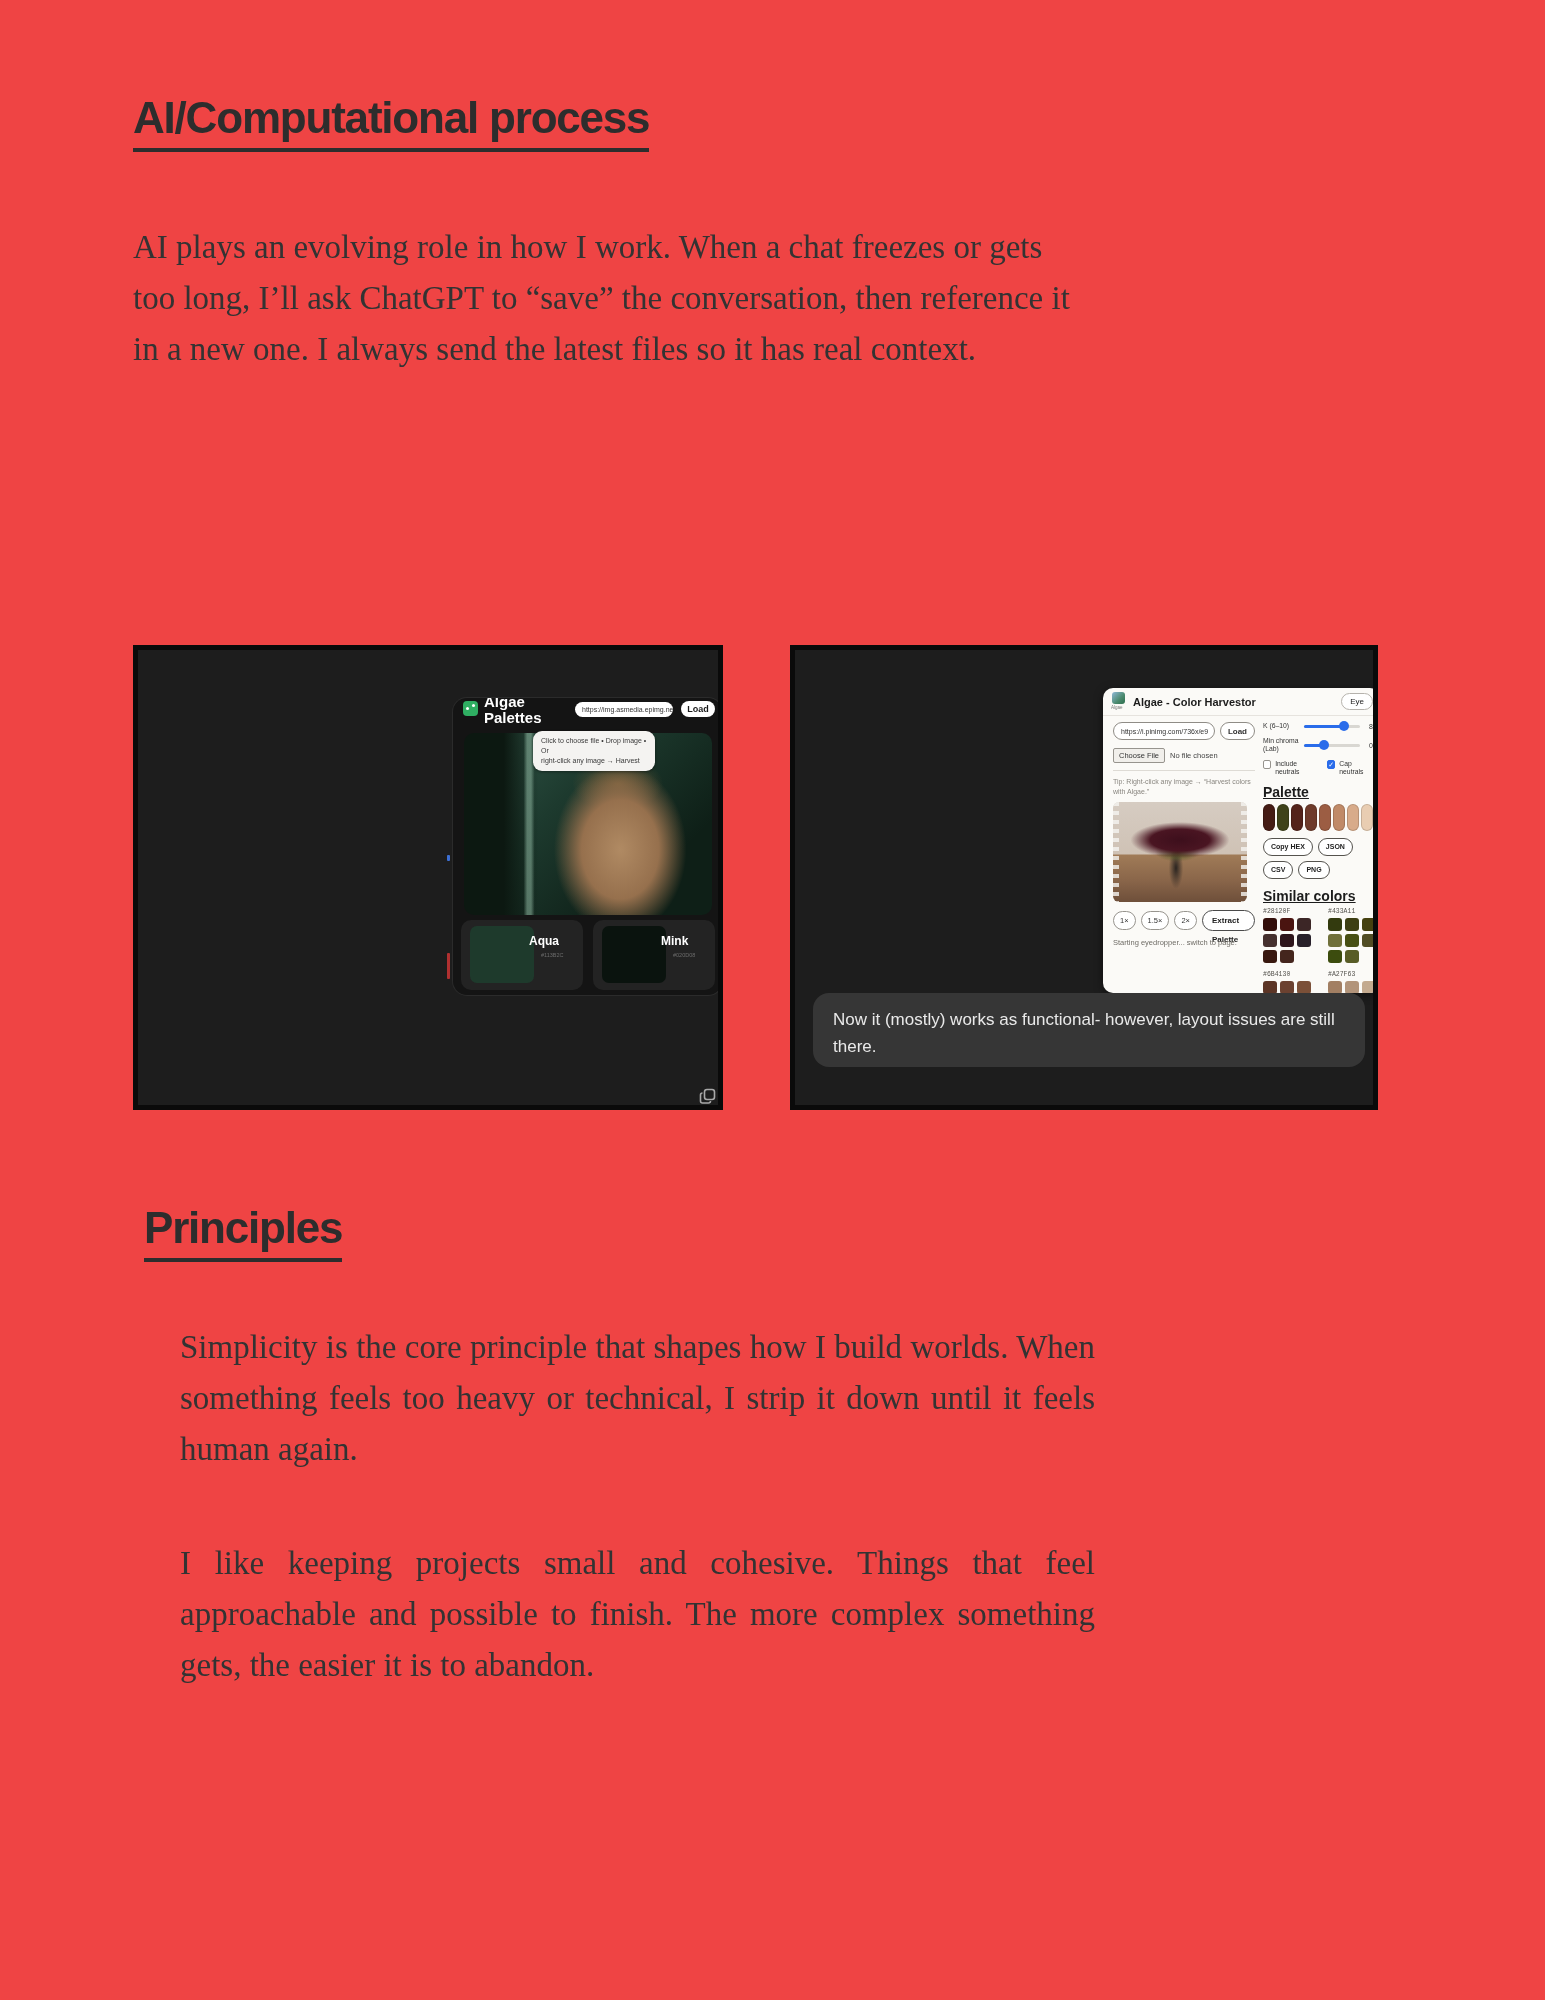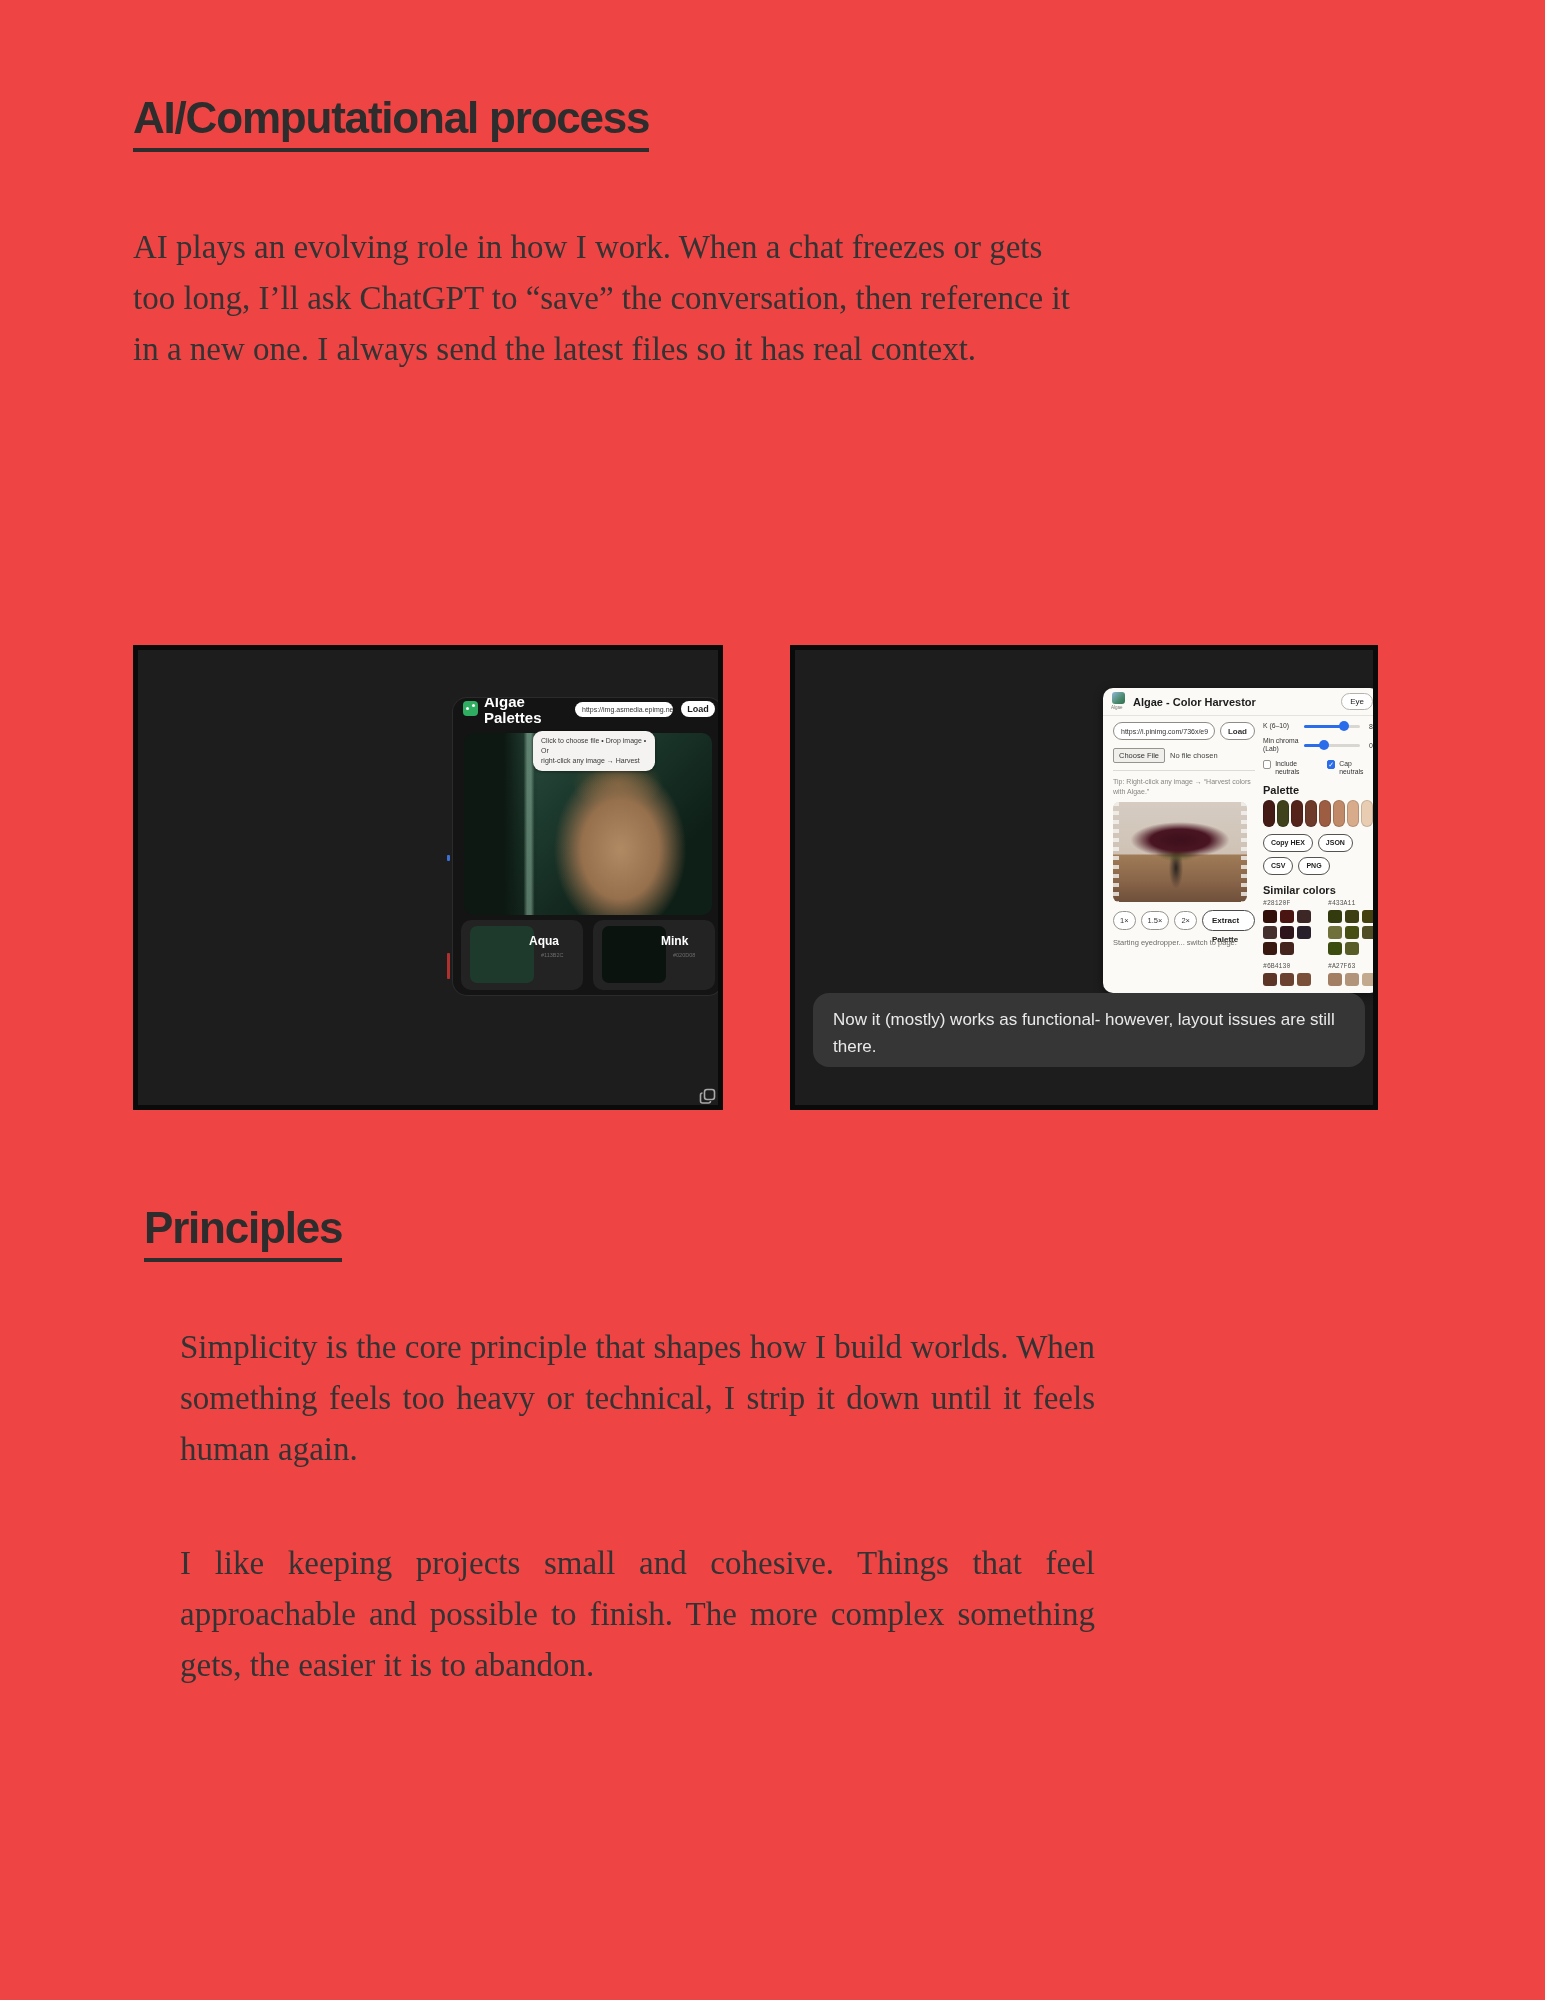--- a/index.html
+++ b/index.html
@@ -95,21 +95,21 @@
   .slider{position:relative;flex:1;height:3px;background:#d9d7d2;border-radius:2px;}
   .slider .fill{position:absolute;left:0;top:0;height:3px;background:#2a6cea;border-radius:2px;}
   .slider .thumb{position:absolute;top:-4px;width:10px;height:10px;border-radius:50%;background:#2a6cea;margin-left:-5px;}
   .ctl-val{width:8px;text-align:right;font-size:7px;color:#333;}
   .checksrow{display:flex;gap:10px;margin:2px 0 8px 0;}
   .chk{display:flex;gap:4px;align-items:flex-start;}
   .box{width:9px;height:9px;border:1px solid #97948e;border-radius:2px;background:#fff;box-sizing:border-box;
       font-size:7px;line-height:8px;text-align:center;color:#fff;}
   .box.on{background:#2a6cea;border-color:#2a6cea;}
   .chk .lab{font-size:6.8px;line-height:8px;color:#333;}
-  .sec-lab{font-weight:bold;font-size:11px;color:#1c1c1c;margin-bottom:4px;}
+  .sec-lab{font-weight:bold;font-size:14px;color:#1c1c1c;margin-bottom:4px;text-decoration:underline;}
   #palette-row{display:flex;gap:2px;margin-bottom:7px;}
   .ppill{width:12px;height:27px;border-radius:7px;box-shadow:inset 0 0 0 1px rgba(0,0,0,.15);}
   #export-row{display:flex;flex-wrap:wrap;gap:5px;width:112px;margin-bottom:9px;}
   .exp-pill{border:1.2px solid #55534e;border-radius:10px;background:#fff;font-size:7px;font-weight:bold;
       height:16px;line-height:16px;padding:0 7px;color:#222;}
   #similar-grid{display:grid;grid-template-columns:1fr 1fr;gap:8px 10px;}
   .group .glab{font-size:6.5px;color:#55534e;margin-bottom:3px;font-family:"Liberation Mono",monospace;}
   .ggrid{display:flex;flex-wrap:wrap;gap:3px;width:55px;}
   .gsq{width:14px;height:13px;border-radius:3px;}
 </style>

